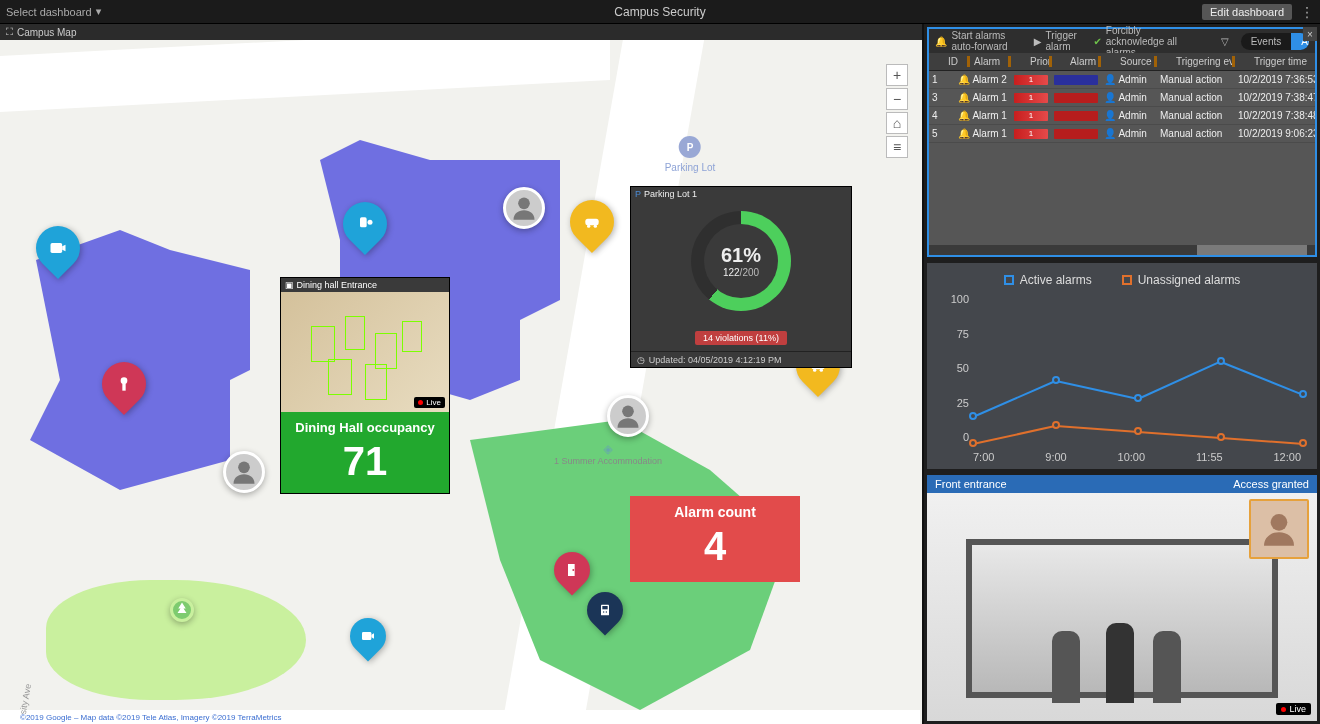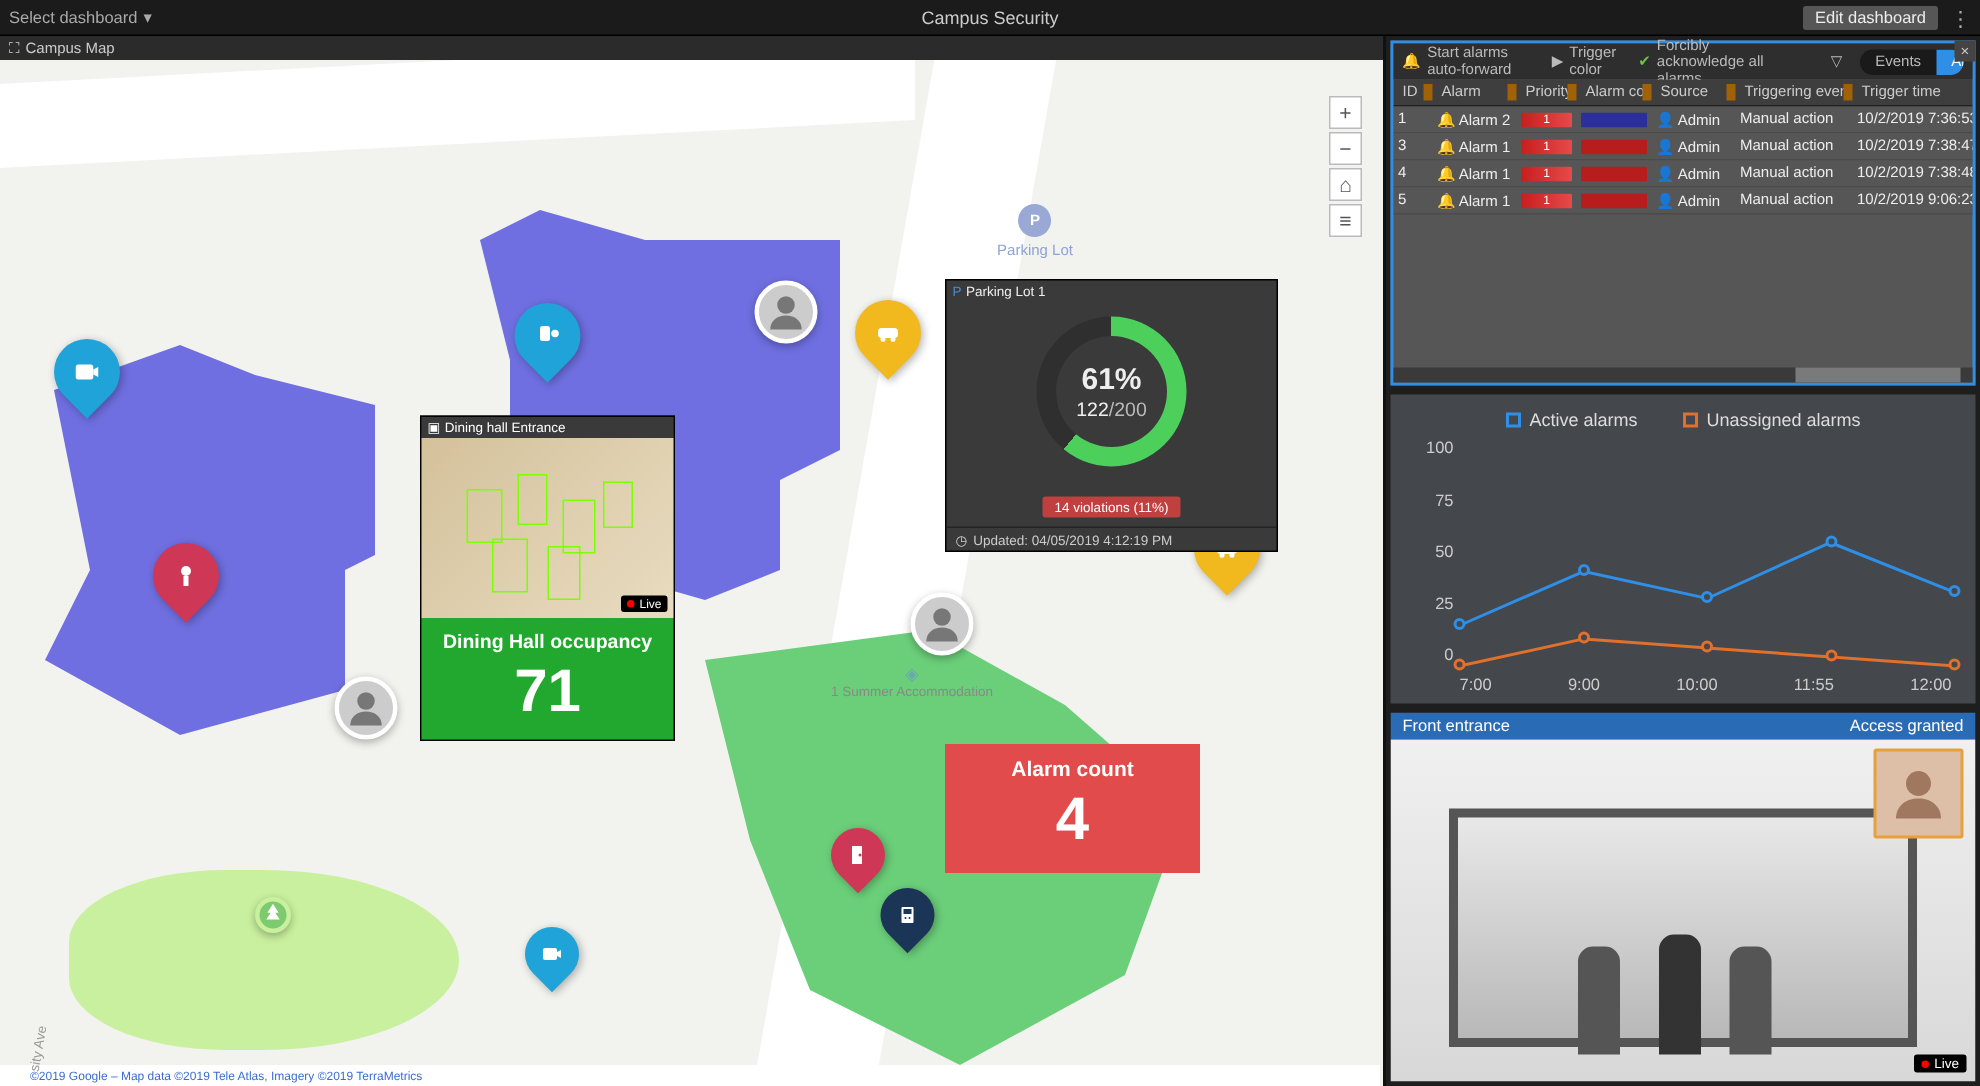--- a/index.html
+++ b/index.html
@@ -33,42 +33,42 @@
 .dining-card .occ .lbl { font-size:13px; font-weight:600; }
 .dining-card .occ .num { font-size:40px; font-weight:700; line-height:1; margin-top:6px; }
 .dining-card .img .person { position:absolute; border:1px solid #7cff00; }
 .parking-card { position:absolute; left:630px; top:162px; width:222px; background:#3a3a3a; border:1px solid #000; z-index:4; color:#eee; }
 .parking-card .hdr { height:14px; font-size:9px; display:flex; align-items:center; gap:3px; padding:0 4px; }
 .parking-card .body { display:flex; align-items:center; justify-content:center; padding:10px 0 6px; flex-direction:column; }
 .parking-card .donut { position:relative; width:100px; height:100px; }
 .parking-card .donut .ring { width:100px; height:100px; border-radius:50%; background:conic-gradient(#4dcf5c 0 61%, #2f2f2f 61% 100%); display:flex; align-items:center; justify-content:center; }
 .parking-card .donut .hole { width:74px; height:74px; border-radius:50%; background:#3a3a3a; display:flex; flex-direction:column; align-items:center; justify-content:center; }
 .parking-card .pct { font-size:20px; font-weight:700; }
-.parking-card .frac { font-size:13px; color:#bbb; }
+.parking-card .frac { font-size:10px; color:#bbb; }
 .parking-card .frac .cur { color:#eee; }
 .parking-card .viol { background:#c03f3f; color:#fff; font-size:9px; padding:2px 8px; border-radius:2px; margin-top:20px; }
 .parking-card .ftr { height:16px; border-top:1px solid #222; font-size:9px; color:#ccc; display:flex; align-items:center; gap:4px; padding:0 6px; }
 .alarm-count { position:absolute; left:630px; top:472px; width:170px; height:86px; background:#e24b4b; color:#fff; text-align:center; z-index:4; }
 .alarm-count .lbl { font-size:14px; font-weight:600; padding-top:8px; }
 .alarm-count .num { font-size:40px; font-weight:700; line-height:1; margin-top:6px; }
 .parking-label { position:absolute; left:690px; top:112px; text-align:center; color:#8ea3d6; font-size:10px; z-index:3; transform:translateX(-50%); }
 .parking-label .circ { width:22px; height:22px; background:#99a8d5; border-radius:50%; margin:0 auto 4px; display:flex; align-items:center; justify-content:center; color:#fff; font-weight:700; }
 .attrib { position:absolute; bottom:2px; left:20px; font-size:8px; color:#3a6dd1; z-index:2; }
 .side { width:396px; background:#1e1e1e; display:flex; flex-direction:column; }
 .alarms-panel { height:230px; border:2px solid #2f8fe6; background:#565656; position:relative; display:flex; flex-direction:column; margin:3px; }
 .alarms-toolbar { height:24px; background:#2e2e2e; display:flex; align-items:center; padding:0 6px; gap:12px; font-size:10px; color:#bbb; }
 .alarms-toolbar .act { display:flex; align-items:center; gap:4px; cursor:pointer; }
 .alarms-toolbar .spacer { flex:1; }
 .pill { display:flex; background:#1a1a1a; border-radius:10px; overflow:hidden; }
 .pill span { padding:3px 10px; font-size:10px; cursor:pointer; }
 .pill .active { background:#2f8fe6; color:#fff; }
 .alarm-table { flex:1; overflow:hidden; font-size:10px; }
 .alarm-table .thead, .alarm-table .row { display:grid; grid-template-columns:26px 56px 40px 50px 56px 78px 120px 50px; align-items:center; height:18px; }
 .alarm-table .thead { background:#3e3e3e; color:#ccc; border-bottom:1px solid #222; }
-.alarm-table .thead > div { padding:0 6px; border-right:6px solid #a16207; white-space:nowrap; overflow:hidden; }
+.alarm-table .thead > div { padding:0 19px; border-right:3px solid #a16207; white-space:nowrap; overflow:hidden; }
 .alarm-table .row { background:#565656; color:#eee; border-bottom:1px solid #4b4b4b; }
 .alarm-table .row > div { padding:0 3px; white-space:nowrap; overflow:hidden; }
 .alarm-table .pri { height:10px; background:linear-gradient(90deg,#c81e1e,#e64a4a); border-radius:1px; display:flex; align-items:center; justify-content:center; color:#fff; font-size:8px; }
 .alarm-table .clr { height:10px; border-radius:1px; }
 .alarm-table .bell { color:#e6a13c; margin-right:2px; }
 .alarm-table .user { color:#e6a13c; margin-right:2px; }
 .alarms-panel .scroll { height:10px; background:#3a3a3a; position:relative; }
 .alarms-panel .scroll .thumb { position:absolute; right:8px; top:0; height:10px; width:110px; background:#7a7a7a; }
 .alarms-panel .close { position:absolute; top:-2px; right:-2px; width:14px; height:14px; background:#444; color:#ccc; font-size:10px; display:flex; align-items:center; justify-content:center; cursor:pointer; }
 .chart-panel { height:206px; background:#44474c; margin:3px; padding:10px 16px 6px; position:relative; }
@@ -292,21 +292,21 @@
   <div class="side">
     <div class="alarms-panel">
       <div class="close">×</div>
       <div class="alarms-toolbar">
         <div class="act">
             <span style="color:#e6a13c;">🔔</span>
             <span>Start alarms auto-forward</span>
           </div>
         <div class="act">
             <span>▶</span>
-            <span>Trigger color</span>
+            <span>Trigger alarm</span>
           </div>
         <div class="act">
             <span style="color:#6ec24a;">✔</span>
             <span>Forcibly acknowledge all alarms</span>
           </div>
         <div class="spacer"></div>
         <span>▽</span>
         <div class="pill">
           <span>Events</span>
           <span class="active">Alarms</span>

